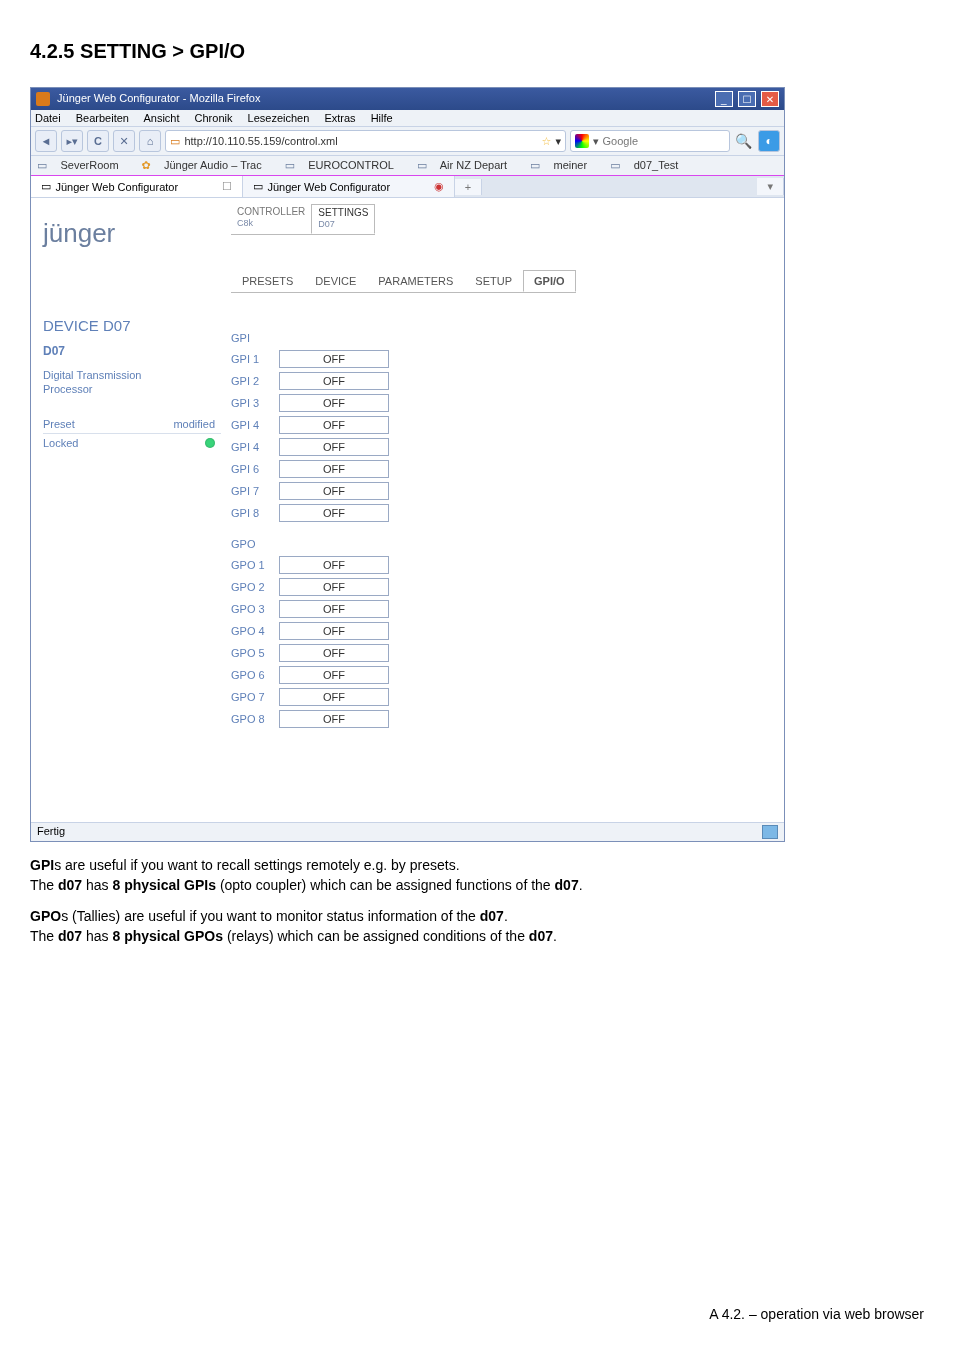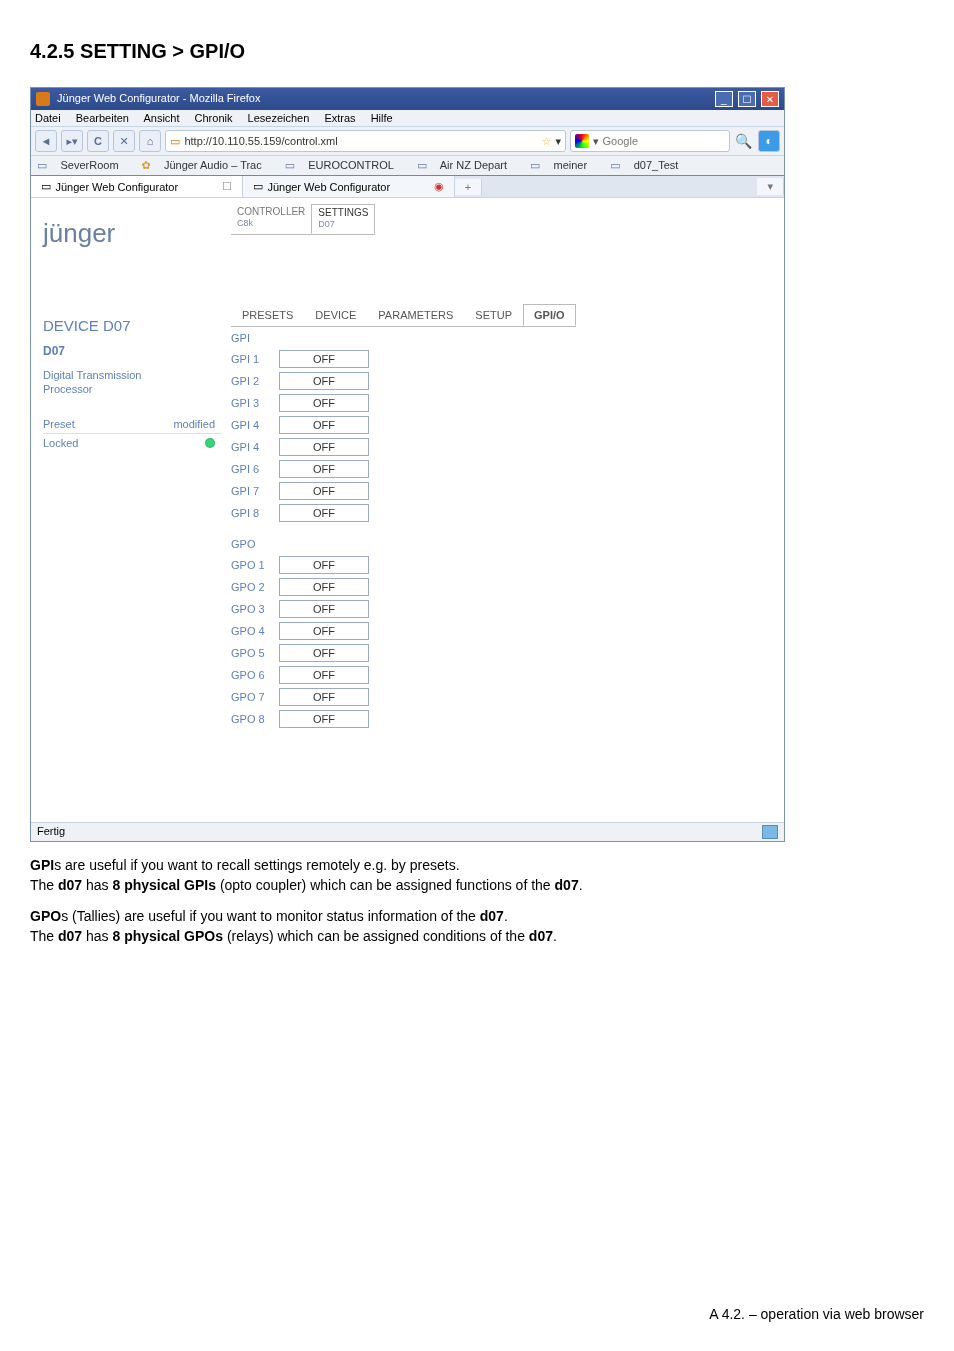--- a/index.html
+++ b/index.html
@@ -178,21 +178,21 @@
   .led { width:10px; height:10px; border-radius:50%; background:#39d47a; display:inline-block; box-shadow:inset 0 0 2px rgba(0,0,0,.3);}
   .main {
     flex:1;
     padding: 6px 10px 10px 0;
   }
   .io-area { padding-left:10px; }
   .io-heading { font-size:11px; color:#5f80b8; margin:8px 0 6px 0; }
   .io-row { display:flex; align-items:center; gap:8px; margin-bottom:4px; }
   .io-label { font-size:11px; color:#5f80b8; width:40px; }
   .io-val {
-    width: 90px;
+    width: 110px;
     border:1px solid #9aa9c4;
     background:#fff;
     font-size:11px;
     text-align:center;
     padding:2px 0;
     color:#333;
   }
   .statusbar {
     background:#eef2f7;
     border-top:1px solid #c8d3e6;
@@ -305,21 +305,21 @@
           </div>
           <div class="top-tab active">
             <span>SETTINGS</span>
             <span class="top-sub">D07</span>
           </div>
         </div>
       </div>
 
       <div class="logo">jünger</div>
 
-      <div style="position:absolute; left:200px; top:106px;">
+      <div style="position:absolute; left:200px; top:72px;">
         <div class="subtabs">
           <div class="subtab">PRESETS</div>
           <div class="subtab">DEVICE</div>
           <div class="subtab">PARAMETERS</div>
           <div class="subtab">SETUP</div>
           <div class="subtab sel">GPI/O</div>
         </div>
       </div>
 
       <div style="height:50px"></div>

